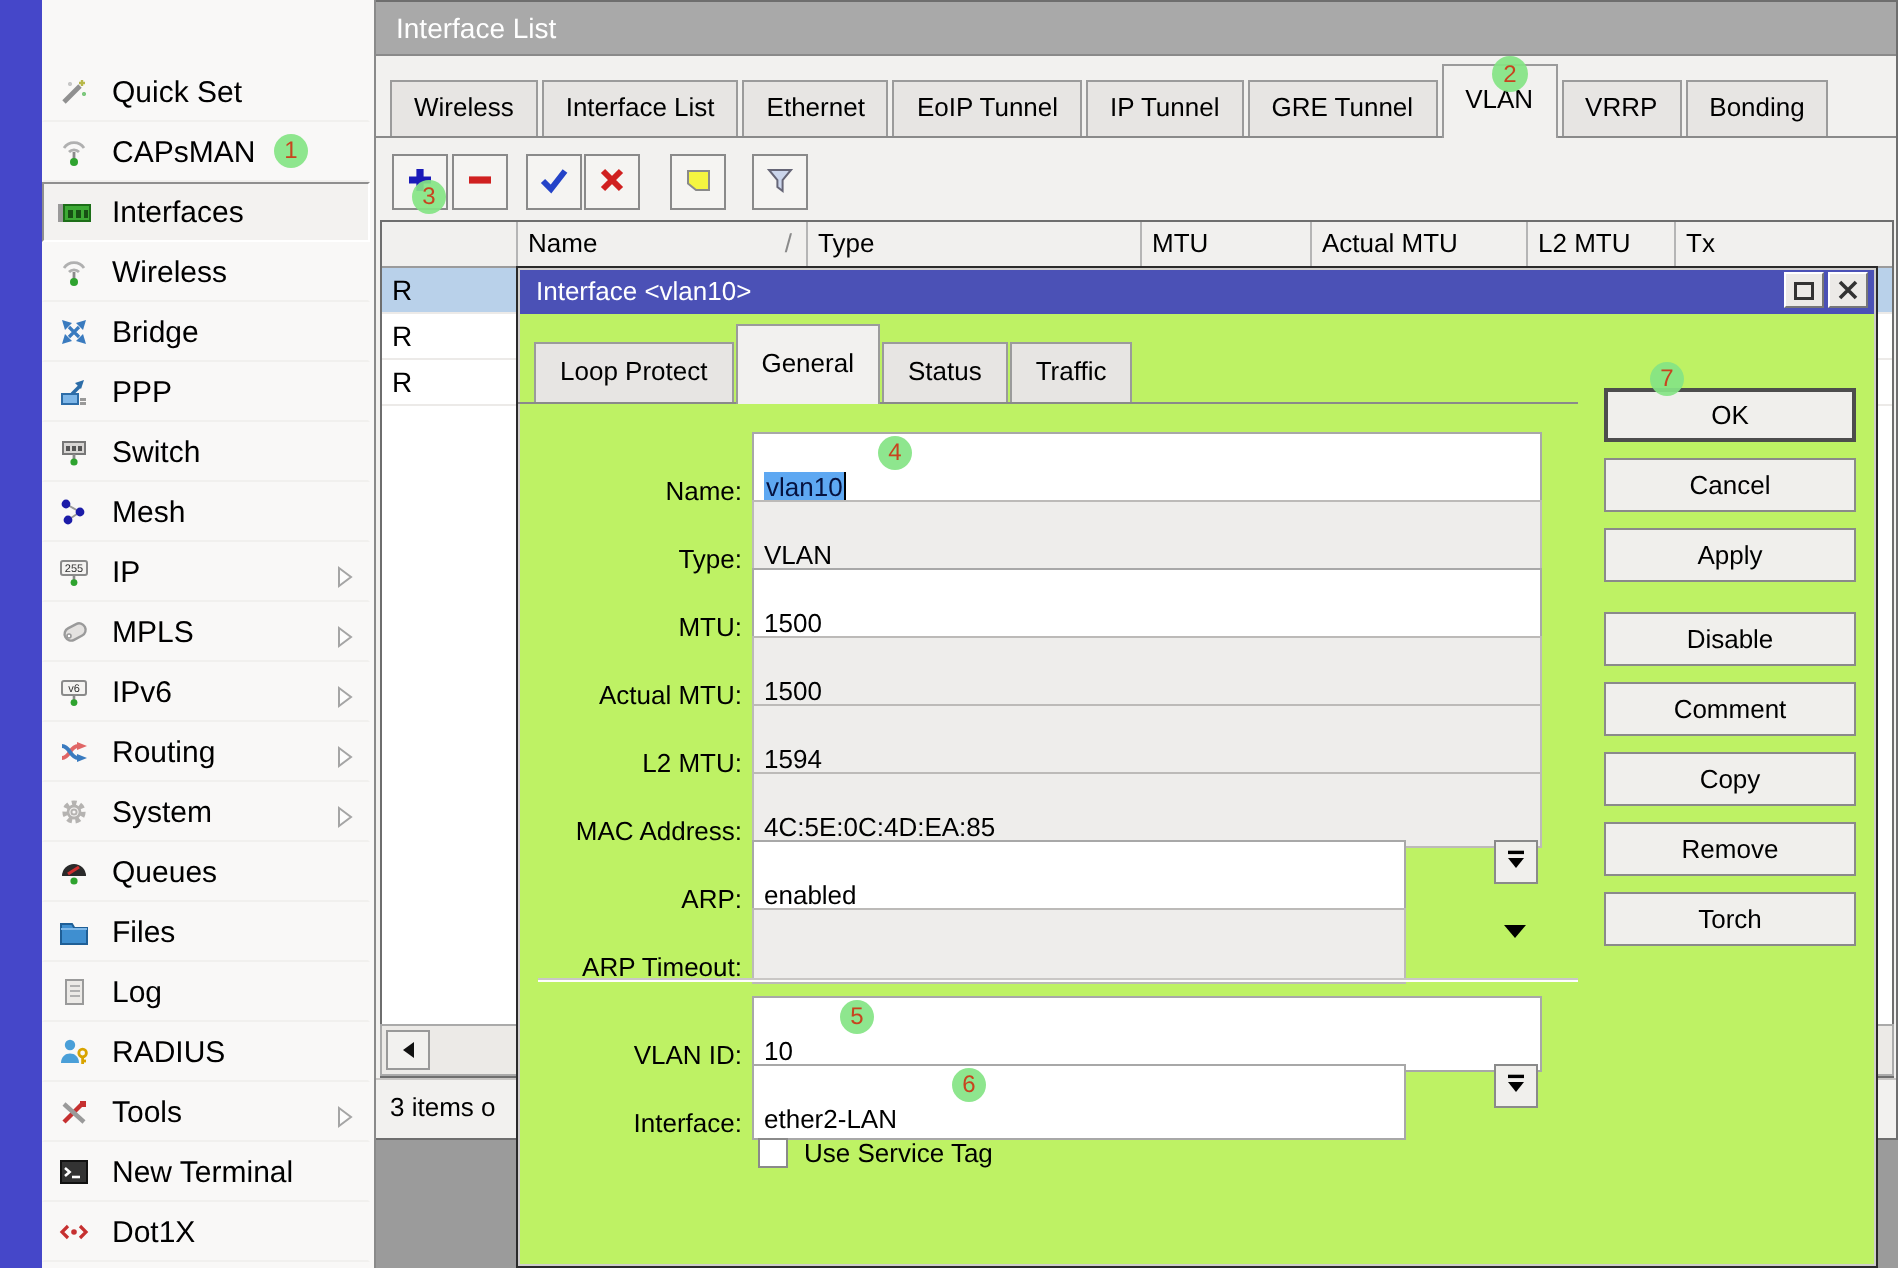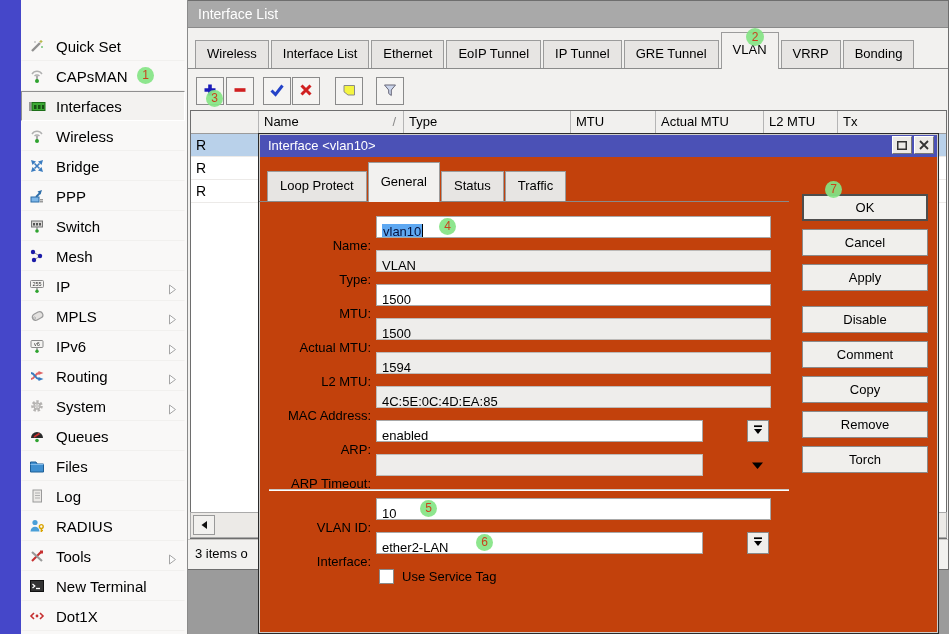--- a/index.html
+++ b/index.html
@@ -31,28 +31,28 @@
   .table-panel { position:absolute; left:2px; top:109px; width:757px; height:429px; background:#fff; border:1px solid #6e6e6e; }
   .thead { position:absolute; left:0; top:0; width:100%; height:23px; background:#f1f0ee; border-bottom:1px solid #9b9b9b; }
   .th { position:absolute; top:0; height:23px; line-height:22px; padding-left:5px; border-right:1px solid #b5b5b5; overflow:hidden; white-space:nowrap; }
   .sort-slash { position:absolute; right:7px; top:0; color:#8a8a8a; }
   .trow { position:absolute; left:0; width:100%; height:23px; line-height:22px; font-size:14px; padding-left:5px; border-bottom:1px solid #eceae8; }
   .trow.selected { background:#b9d1ea; }
   .hscroll { position:absolute; left:2px; top:511px; width:757px; height:26px; background:#eceae7; border:1px solid #aaa; }
   .scroll-arrow { position:absolute; left:2px; top:2px; width:22px; height:20px; background:#f2f1ef; border:1px solid #999; display:flex; align-items:center; justify-content:center; }
   .statusbar { position:absolute; left:0; top:538px; width:100%; height:31px; border-top:1px solid #c8c6c4; line-height:28px; padding-left:7px; }
   
-  .dialog { position:absolute; left:258px; top:133px; width:681px; height:501px; background:#c2410c; border:1px solid #2a2a2a; box-shadow:0 0 0 1px #cfcdcb inset; z-index:20; }
+  .dialog { position:absolute; left:258px; top:133px; width:681px; height:501px; background:#bef264; border:1px solid #2a2a2a; box-shadow:0 0 0 1px #cfcdcb inset; z-index:20; }
   .dlg-titlebar { position:absolute; left:1px; top:1px; right:1px; height:22px; background:#4b51b6; color:#fff; line-height:22px; padding-left:8px; }
   .dlg-btn { position:absolute; top:2px; width:20px; height:18px; background:#eceae7; border:1px solid; border-color:#fff #777 #777 #fff; display:flex; align-items:center; justify-content:center; }
   .dlg-tabrow { position:absolute; left:0; top:25px; width:530px; height:43px; display:flex; align-items:flex-end; padding-left:8px; border-bottom:1px solid #8a8a8a; }
   .dlg-tab { height:30px; line-height:28px; padding:0 12px; background:#e7e5e3; border:1px solid #9b9b9b; border-bottom:none; margin-right:1px; }
   .dlg-tab.active { height:40px; line-height:38px; background:#f2f1ef; margin-bottom:-1px; z-index:2; }
   .flabel { position:absolute; left:0; width:112px; text-align:right; height:22px; line-height:22px;margin-top:19px; }
-  .finput { position:absolute; left:117px; height:22px; line-height:18px; padding:6px 5px; background:#fff; border:1px solid #a8a8a8; white-space:nowrap; overflow:hidden; }
+  .finput { position:absolute; left:117px; height:22px; line-height:18px; padding:18px 5px; background:#fff; border:1px solid #a8a8a8; white-space:nowrap; overflow:hidden; }
   .finput.wide { width:395px; }
   .finput.narrow { width:327px; }
   .finput.disabled { background:#eeedeb; border-color:#bcbab8; }
   .sel-text { background:#5ea8f2; color:#06123f; padding:0 1px; }
   .caret { display:inline-block; width:1px; height:14px; background:#000; vertical-align:-2px; }
   .ddbtn { position:absolute; left:488px; width:22px; height:22px; background:#f0efec; border:1px solid #8a8a8a; display:flex; align-items:center; justify-content:center; }
   .flat-arrow { position:absolute; left:492px; width:14px; height:22px; display:flex; align-items:center; }
   .sep { position:absolute; left:10px; width:520px; height:2px; border-top:1px solid #c9c7c5; border-bottom:1px solid #fdfdfd; }
   .dlg-side-btn { position:absolute; left:543px; width:126px; height:27px; background:#f0efec; border:1px solid #8a8a8a; text-align:center; line-height:25px;margin-top:18px; }
   .dlg-side-btn.default { border:2px solid #4d4d4d; line-height:23px; }

